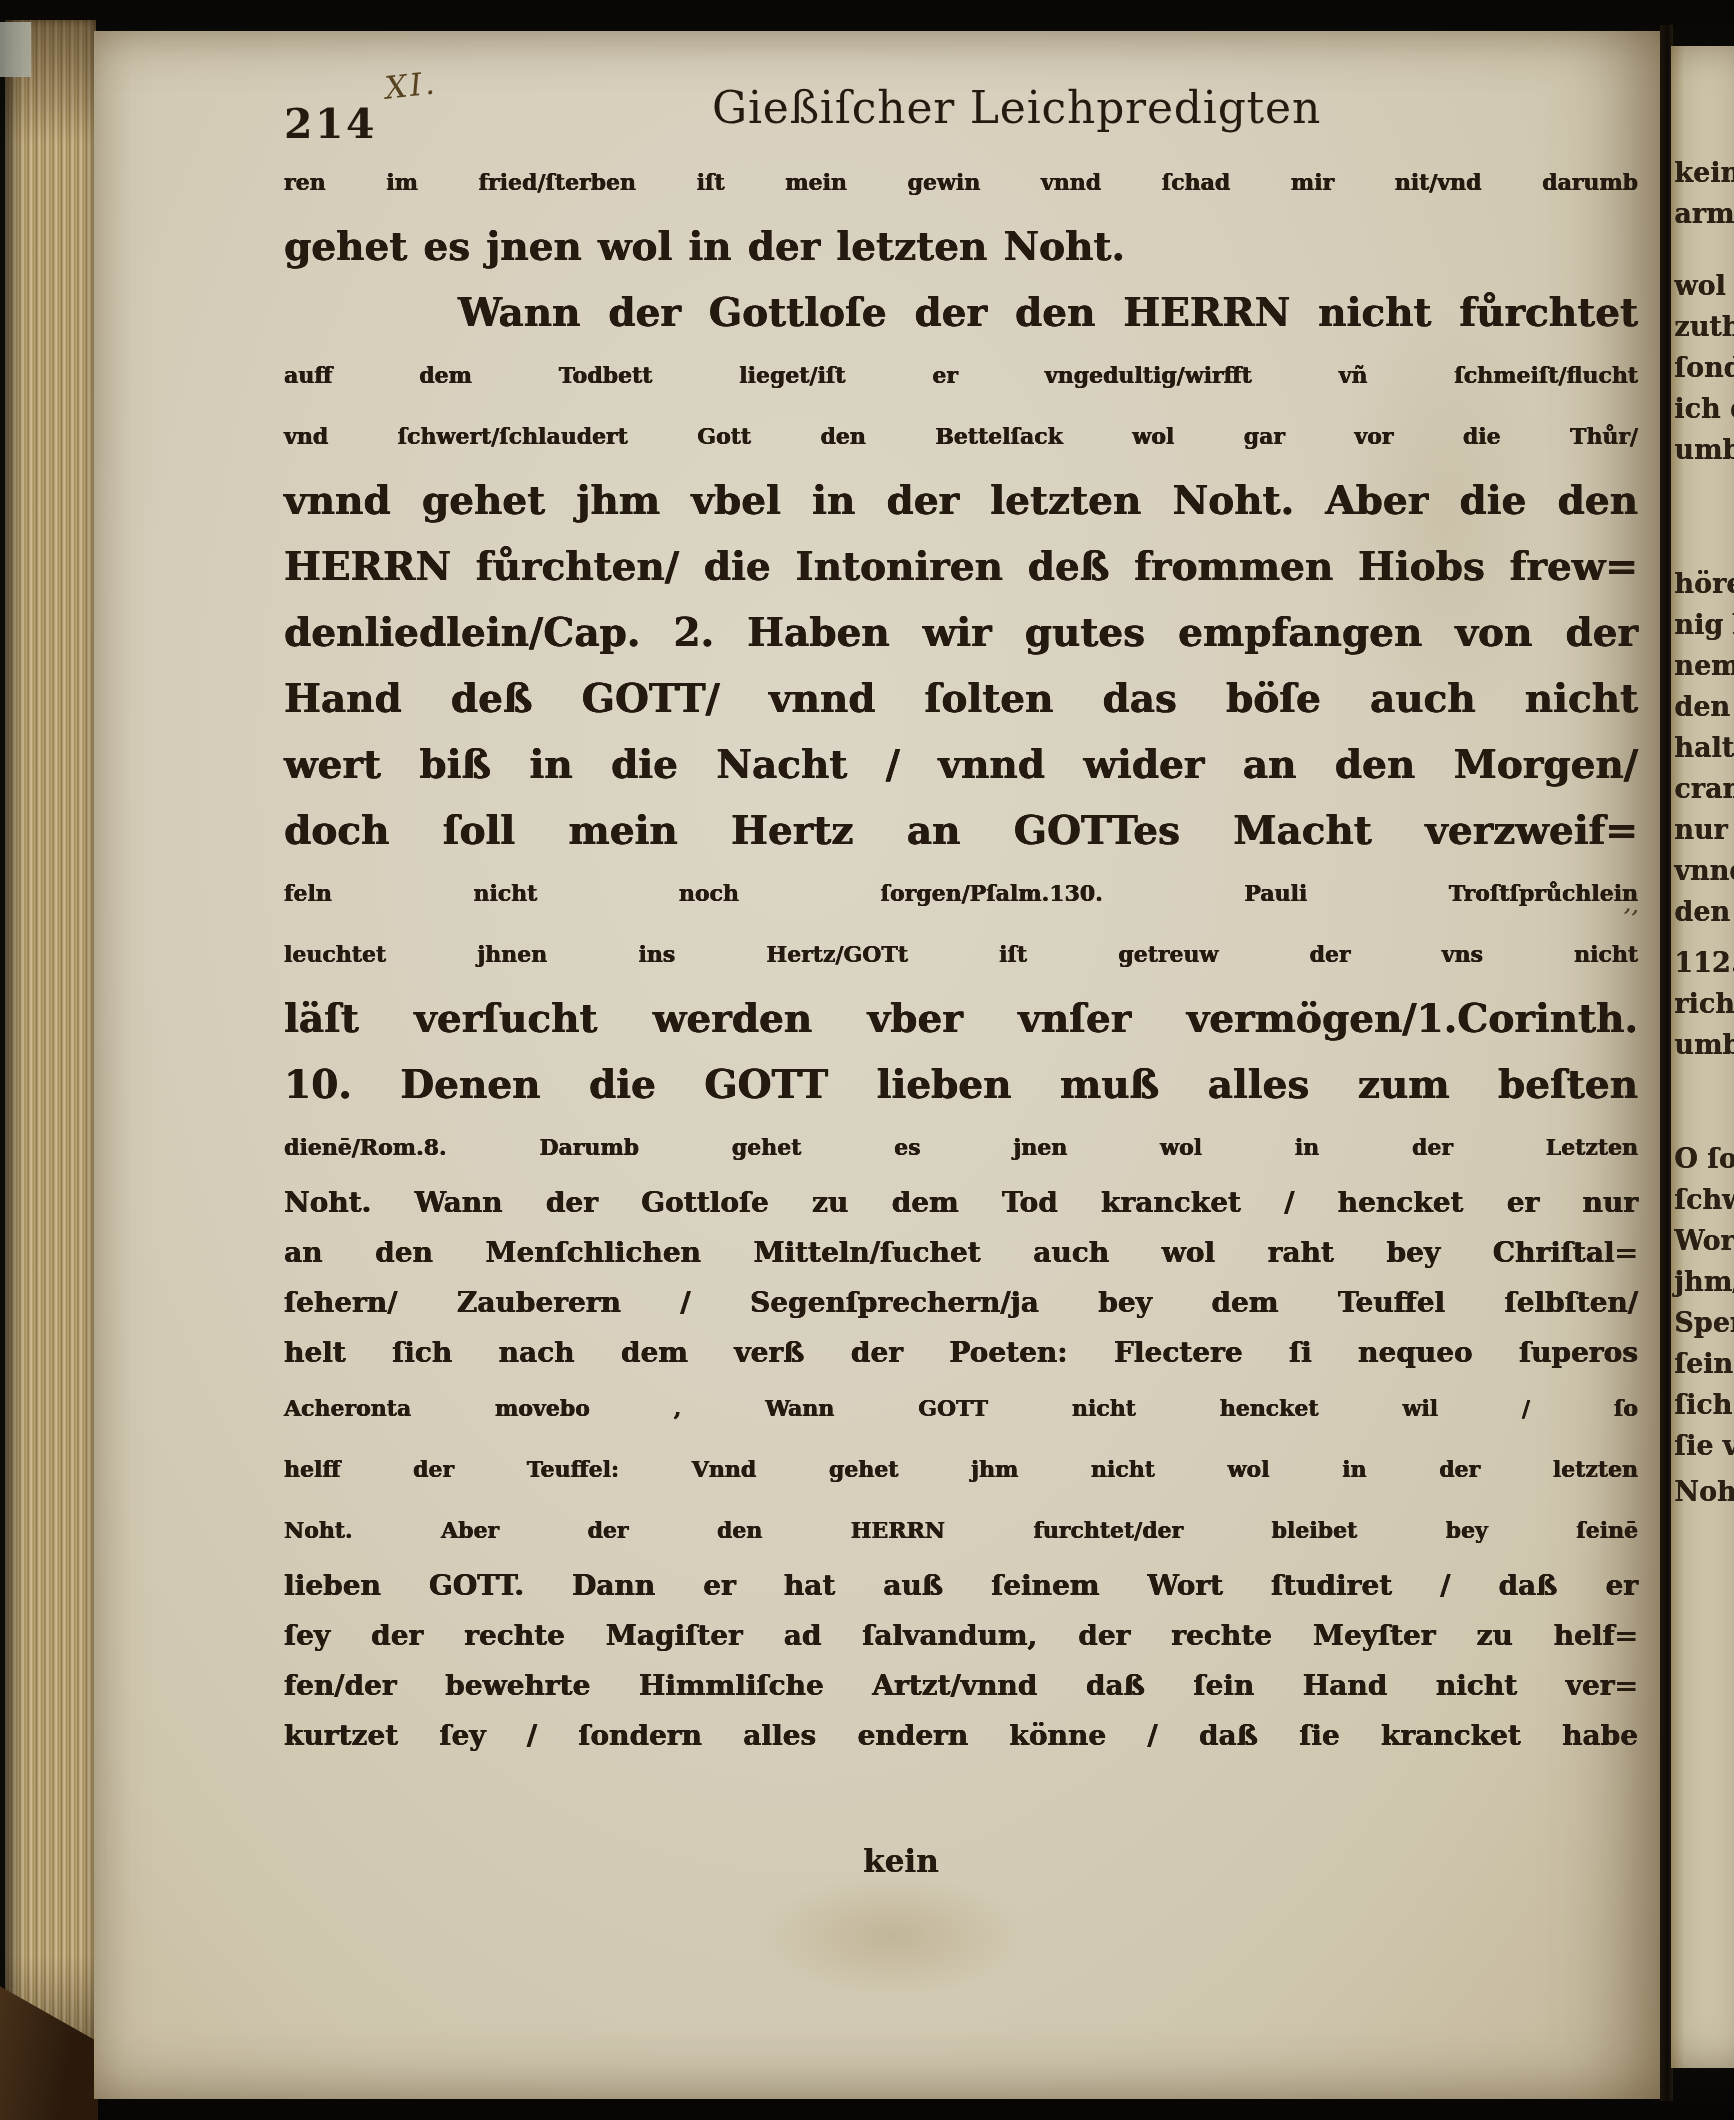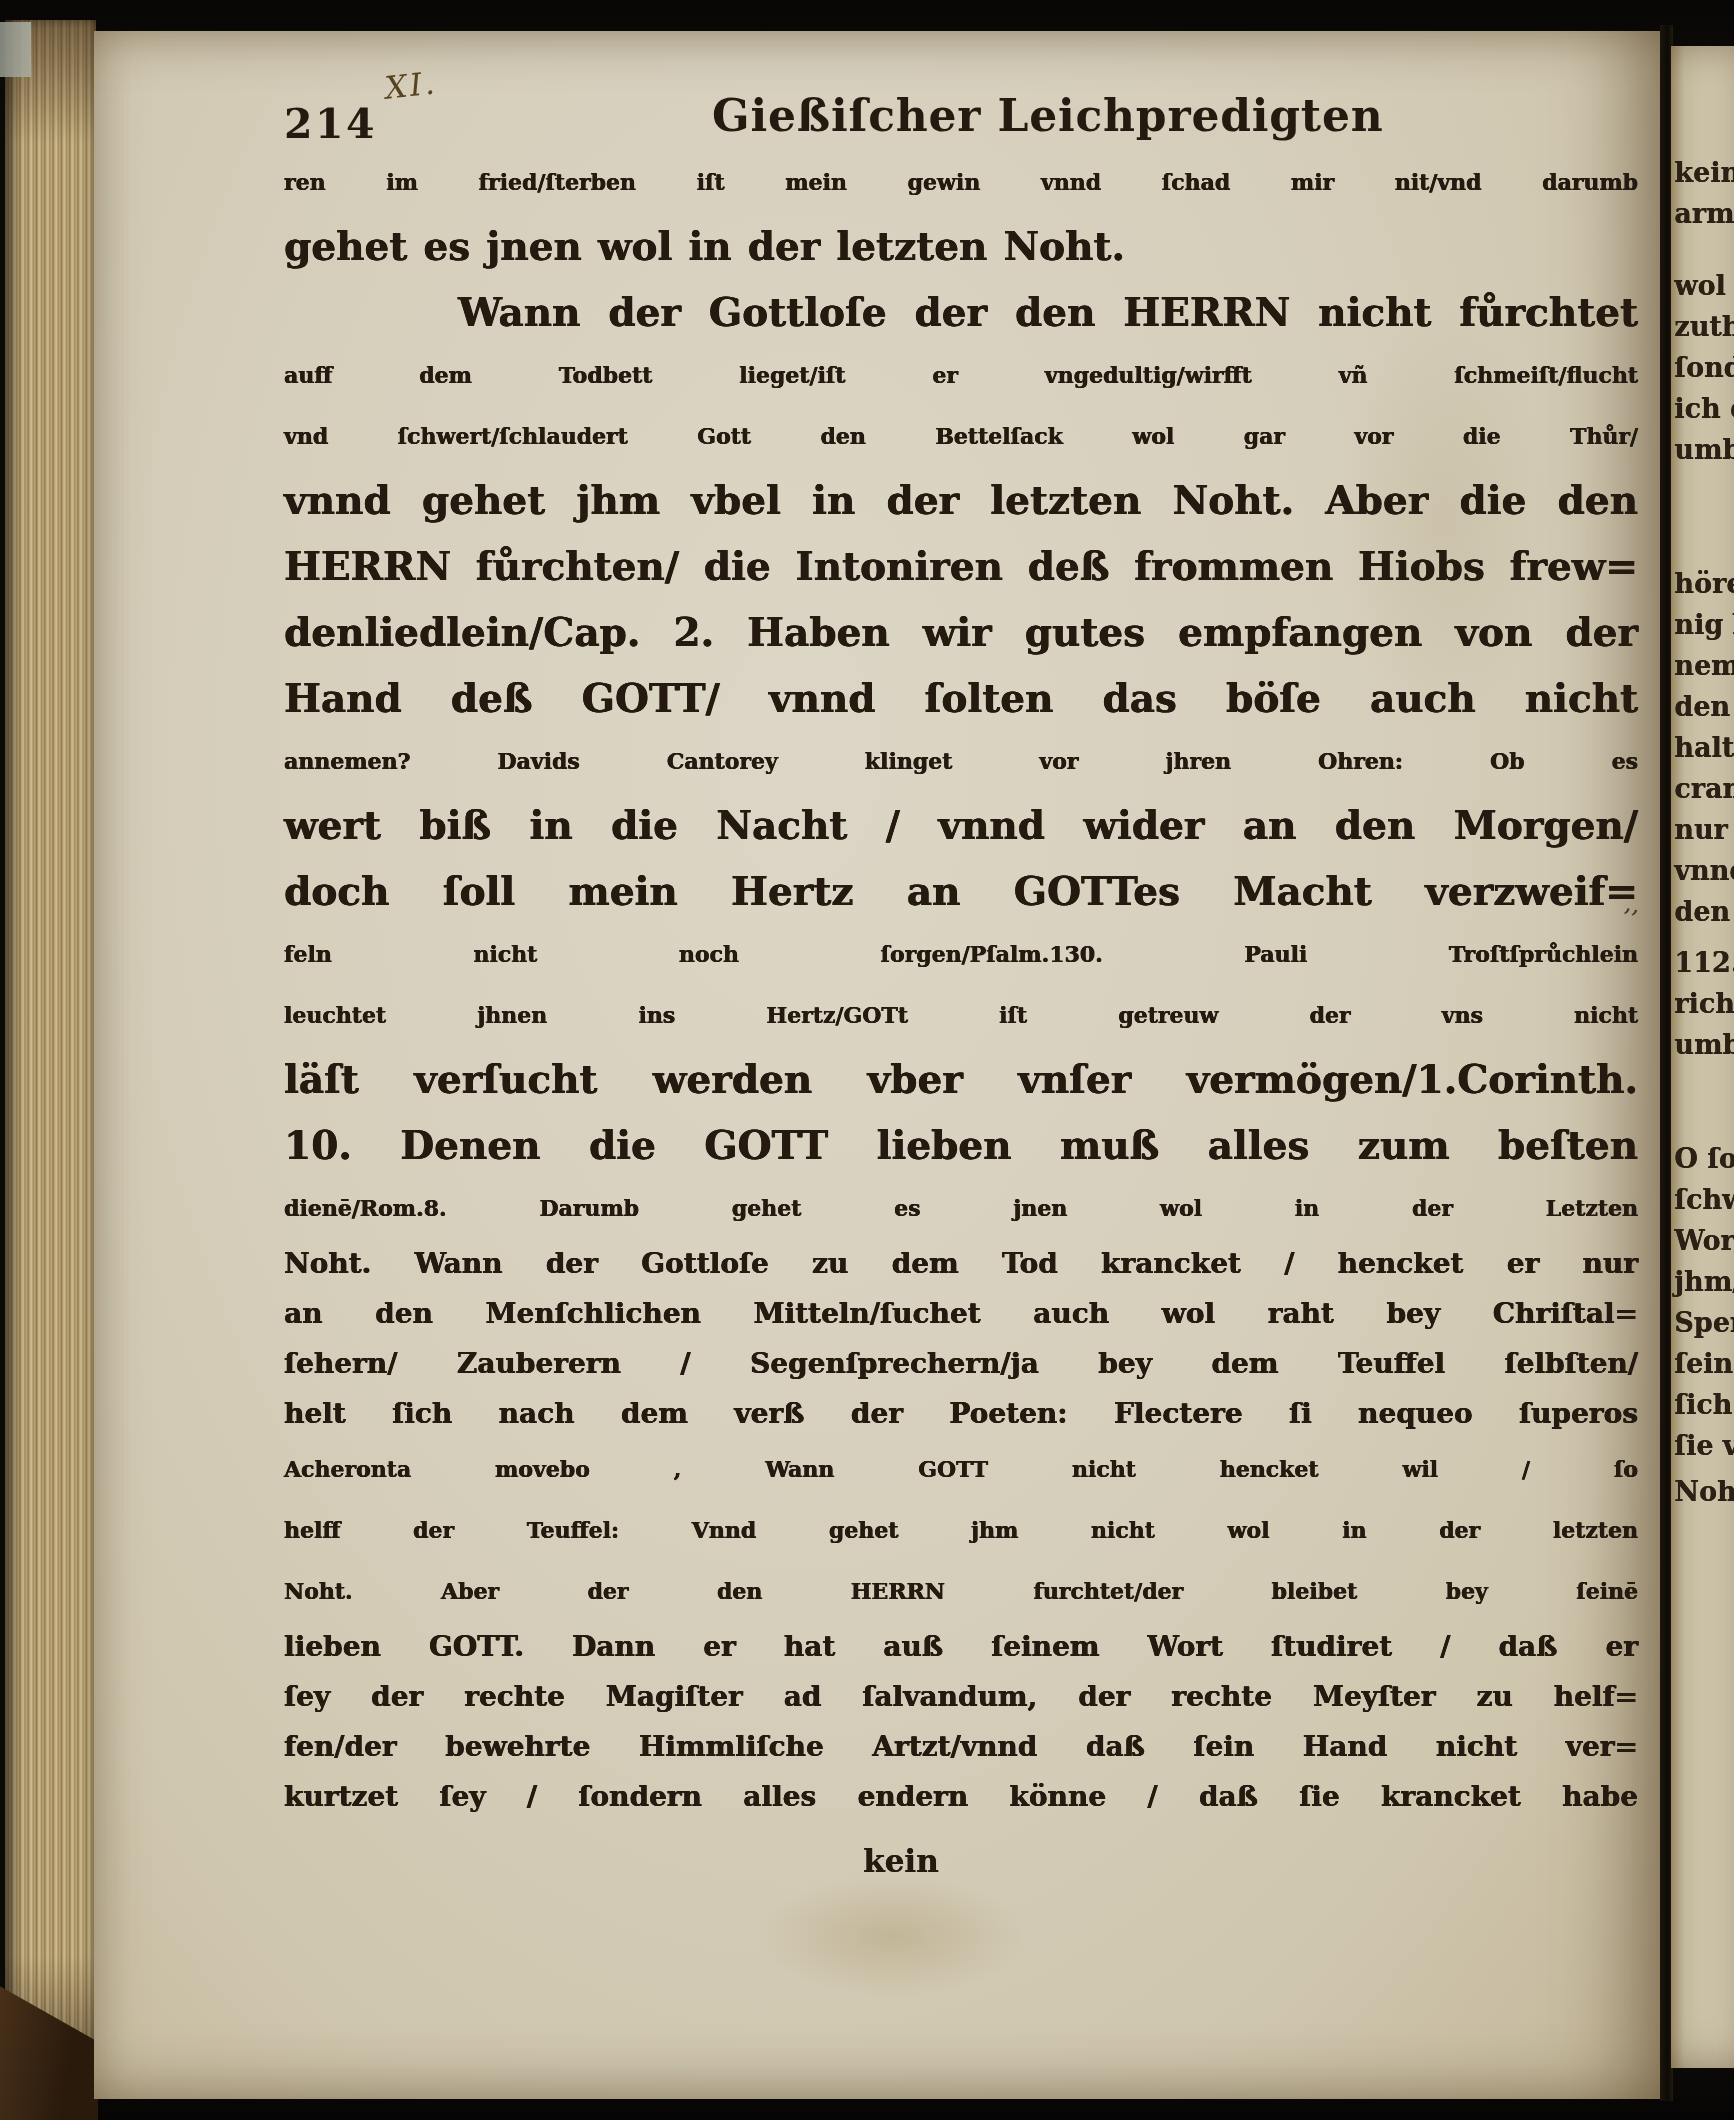--- a/index.html
+++ b/index.html
@@ -34,21 +34,21 @@
   }
   .stain-a{position:absolute;left:661px;top:1843px;width:273px;height:124px;border-radius:50%;
     background:radial-gradient(ellipse,rgba(150,124,72,.26),rgba(150,124,72,0) 70%);}
   .stain-b{position:absolute;left:1240px;top:273px;width:215px;height:430px;border-radius:50%;
     background:radial-gradient(ellipse,rgba(140,118,70,.12),rgba(140,118,70,0) 70%);}
   .hand-numeral{
     position:absolute;left:291px;top:36px;font-size:31px;font-style:italic;font-weight:400;
     color:#584320;transform:rotate(-6deg);letter-spacing:2.5px;
   }
   .page-number{position:absolute;left:190px;top:69px;font-size:41px;font-weight:700;color:#241a10;letter-spacing:2.5px;}
-  .running-title{position:absolute;left:618px;top:59px;font-size:44px;font-weight:700;color:#241a10;letter-spacing:0.8px;}
+  .running-title{position:absolute;left:618px;top:51px;font-size:44px;font-weight:400;color:#241a10;letter-spacing:0.8px;}
   
   .body-block{position:absolute;left:190px;top:121px;width:1354px;color:#241a10;font-weight:700;}
   .line{
     text-align:justify;text-align-last:justify;
     text-shadow:0.4px 0 currentColor,-0.2px 0 currentColor;
     word-spacing:2.5px;
   }
   .line.short{text-align-last:left;}
   .sz-l{font-size:39px;line-height:66px;}
   .sz-m{font-size:22px;line-height:61px;}
@@ -90,21 +90,20 @@
     <div class="body-block" id="body-lines">
         <div class="line sz-m">ren im fried/ſterben iſt mein gewin vnnd ſchad mir nit/vnd darumb</div>
         <div class="line sz-l short">gehet es jnen wol in der letzten Noht.</div>
         <div class="line sz-l" style="padding-left: 174px;">Wann der Gottloſe der den HERRN nicht fůrchtet</div>
         <div class="line sz-m">auff dem Todbett lieget/iſt er vngedultig/wirfft vñ ſchmeiſt/flucht</div>
         <div class="line sz-m">vnd ſchwert/ſchlaudert Gott den Bettelſack wol gar vor die Thůr/</div>
         <div class="line sz-l">vnnd gehet jhm vbel in der letzten Noht. Aber die den</div>
         <div class="line sz-l">HERRN fůrchten/ die Intoniren deß frommen Hiobs frew=</div>
         <div class="line sz-l">denliedlein/Cap. 2. Haben wir gutes empfangen von der</div>
         <div class="line sz-l">Hand deß GOTT/ vnnd ſolten das böſe auch nicht</div>
-        <div class="line sz-m">annemen? Davids Cantorey klinget vor jhren Ohren: Ob es</div>
         <div class="line sz-l">wert biß in die Nacht / vnnd wider an den Morgen/</div>
         <div class="line sz-l">doch ſoll mein Hertz an GOTTes Macht verzweif=</div>
         <div class="line sz-m">feln nicht noch ſorgen/Pſalm.130. Pauli Troſtſprůchlein</div>
         <div class="line sz-m">leuchtet jhnen ins Hertz/GOTt iſt getreuw der vns nicht</div>
         <div class="line sz-l">läſt verſucht werden vber vnſer vermögen/1.Corinth.</div>
         <div class="line sz-l">10. Denen die GOTT lieben muß alles zum beſten</div>
         <div class="line sz-m">dienē/Rom.8. Darumb gehet es jnen wol in der Letzten</div>
         <div class="line sz-s">Noht. Wann der Gottloſe zu dem Tod krancket / hencket er nur</div>
         <div class="line sz-s">an den Menſchlichen Mitteln/ſuchet auch wol raht bey Chriſtal=</div>
         <div class="line sz-s">ſehern/ Zauberern / Segenſprechern/ja bey dem Teuffel ſelbſten/</div>

